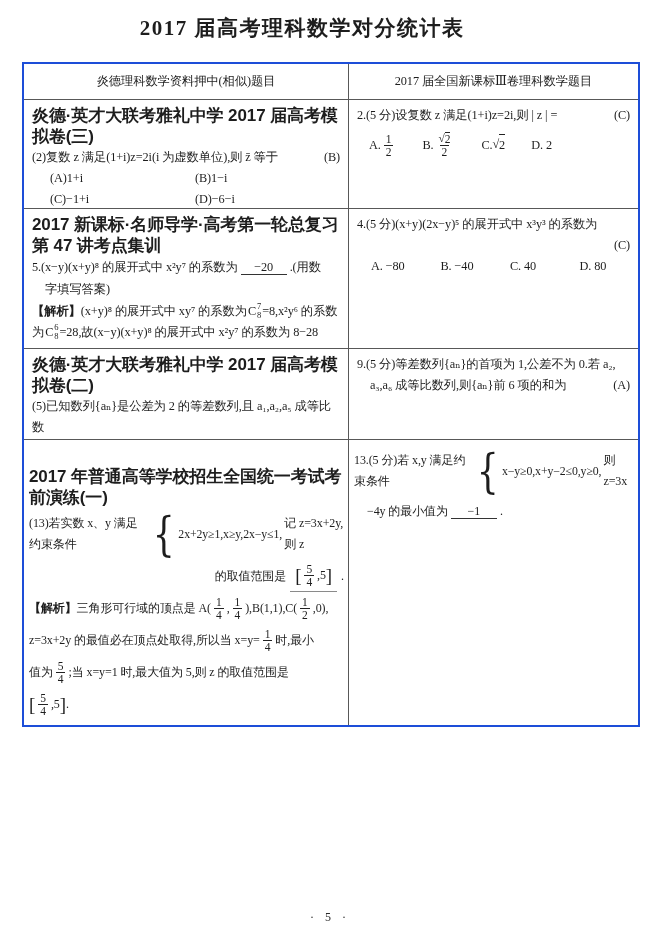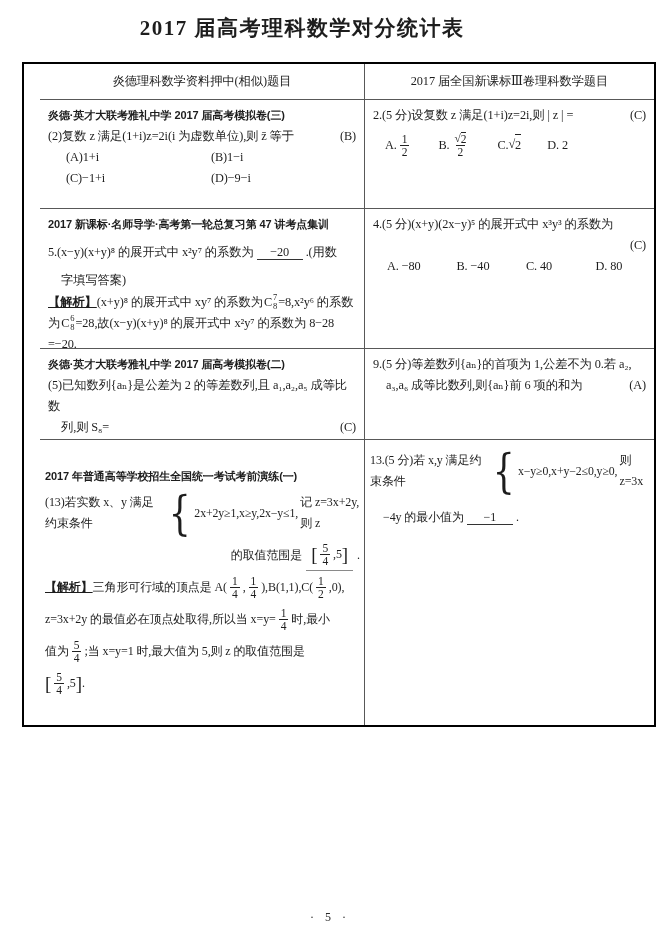--- a/index.html
+++ b/index.html
@@ -7,35 +7,34 @@
     width:660px; height:949px; background:#ffffff; position:relative;
     font-family:"Liberation Serif","DejaVu Serif","DejaVu Sans",serif;
     color:#1d1d1d; overflow:hidden;
   }
   .page-title {
     position:absolute; top:14px; left:0; width:604px; text-align:center;
     font-size:21px; font-weight:bold; letter-spacing:1.5px;
   }
   .qtable {
     position:absolute; left:22px; top:62px; width:614px;
-    border:2px solid #000000;
+    border:2px solid #1d4ed8;
     display:grid;
     grid-template-columns:325px 1fr;
     grid-template-rows:36px 109px 140px 91px 285px;
-    padding-left:16px;
   }
   .cell {
     box-sizing:border-box; border-right:1px solid #585858; border-bottom:1px solid #585858;
     padding:5px 8px 3px 8px; font-size:12.3px; line-height:21px; overflow:hidden;
     letter-spacing:-0.1px;
   }
   .cell.colr { border-right:none; }
   .cell.rowlast { border-bottom:none; }
   .hcell { display:flex; align-items:center; justify-content:center; padding:0 6px; }
-  .src { font-family:"Liberation Sans","DejaVu Sans",sans-serif; font-weight:bold; font-size:11px; }
+  .src { font-family:"Liberation Sans","DejaVu Sans",sans-serif; font-weight:bold; font-size:17px; }
   .line { display:flex; align-items:flex-end; }
   .cline { display:flex; align-items:center; }
   .ans { margin-left:auto; padding-left:6px; }
   .ansline { text-align:right; }
   .opts2 { display:grid; grid-template-columns:1fr 1fr; padding-left:18px; }
   .opts4 { display:grid; grid-template-columns:1.1fr 1.1fr 1.1fr 0.8fr; padding-left:14px; }
   .optfracs { display:flex; align-items:center; padding-left:12px; margin-top:4px; min-height:30px; }
   .optfracs .opt { display:inline-flex; align-items:center; margin-right:26px; }
   .frac { display:inline-flex; flex-direction:column; align-items:center; line-height:12px;
           font-size:11.5px; margin:0 3px; vertical-align:middle; }
@@ -43,25 +42,25 @@
   .frac .num { padding:0 2px; }
   .rad { border-top:1px solid #222; }
   .sqv { display:inline-flex; }
   .cwrap { display:inline-flex; align-items:center; margin:0 1px; }
   .cstack { display:inline-flex; flex-direction:column; font-size:8.5px; line-height:8.5px; margin-left:1px; }
   .sys { display:inline-flex; align-items:center; margin:0 2px; }
   .brace { font-size:46px; font-weight:300; line-height:46px;
            font-family:"DejaVu Serif",serif; transform:scaleX(0.75); }
   .syslines { display:flex; flex-direction:row; line-height:17px; font-size:11.8px; }
   .blank { display:inline-block; min-width:46px; text-align:center;
-           border-bottom:1px solid #333; margin:10px 3px; line-height:14px; }
+           border-bottom:1px solid #333; margin:4px 3px; line-height:14px; }
   .ubracket { border-bottom:1.4px solid #8a8a8a; padding:2px 5px 3px 5px;
               display:inline-flex; align-items:center; margin:0 4px; }
   .bb { font-size:19px; line-height:19px; }
-  .jx { font-family:"Liberation Sans","DejaVu Sans",sans-serif; font-weight:bold;text-decoration:underline; }
+  .jx { font-family:"Liberation Sans","DejaVu Sans",sans-serif; font-weight:bold; }
   .aline { display:flex; align-items:center; min-height:32px; line-height:18px; }
   .jline { display:flex; align-items:center; min-height:21px; line-height:20px; }
   .indent1 { padding-left:13px; }
   .r4cell { font-size:12px; padding-left:5px; padding-right:4px; }
   .r4l-pad { padding-top:26px; }
   .sysline { margin-top:3px; }
   .page-number {
     position:absolute; top:910px; left:0; width:660px; text-align:center;
     font-size:12px; color:#2a2a2a; letter-spacing:4px;
   }
@@ -83,21 +82,21 @@
   <div class="cell">
     <div class="src">炎德·英才大联考雅礼中学 2017 届高考模拟卷(三)</div>
     <div class="line">
       <span>(2)复数 z 满足(1+i)z=2i(i 为虚数单位),则 z̄ 等于</span>
       <span class="ans">(B)</span>
     </div>
     <div class="opts2">
       <span>(A)1+i</span>
       <span>(B)1−i</span>
       <span>(C)−1+i</span>
-      <span>(D)−9−i</span>
+      <span>(D)−6−i</span>
     </div>
   </div>
 
   <div class="cell colr">
     <div class="line">
       <span>2.(5 分)设复数 z 满足(1+i)z=2i,则 | z | =</span>
       <span class="ans">(C)</span>
     </div>
     <div class="optfracs">
       <span class="opt">

